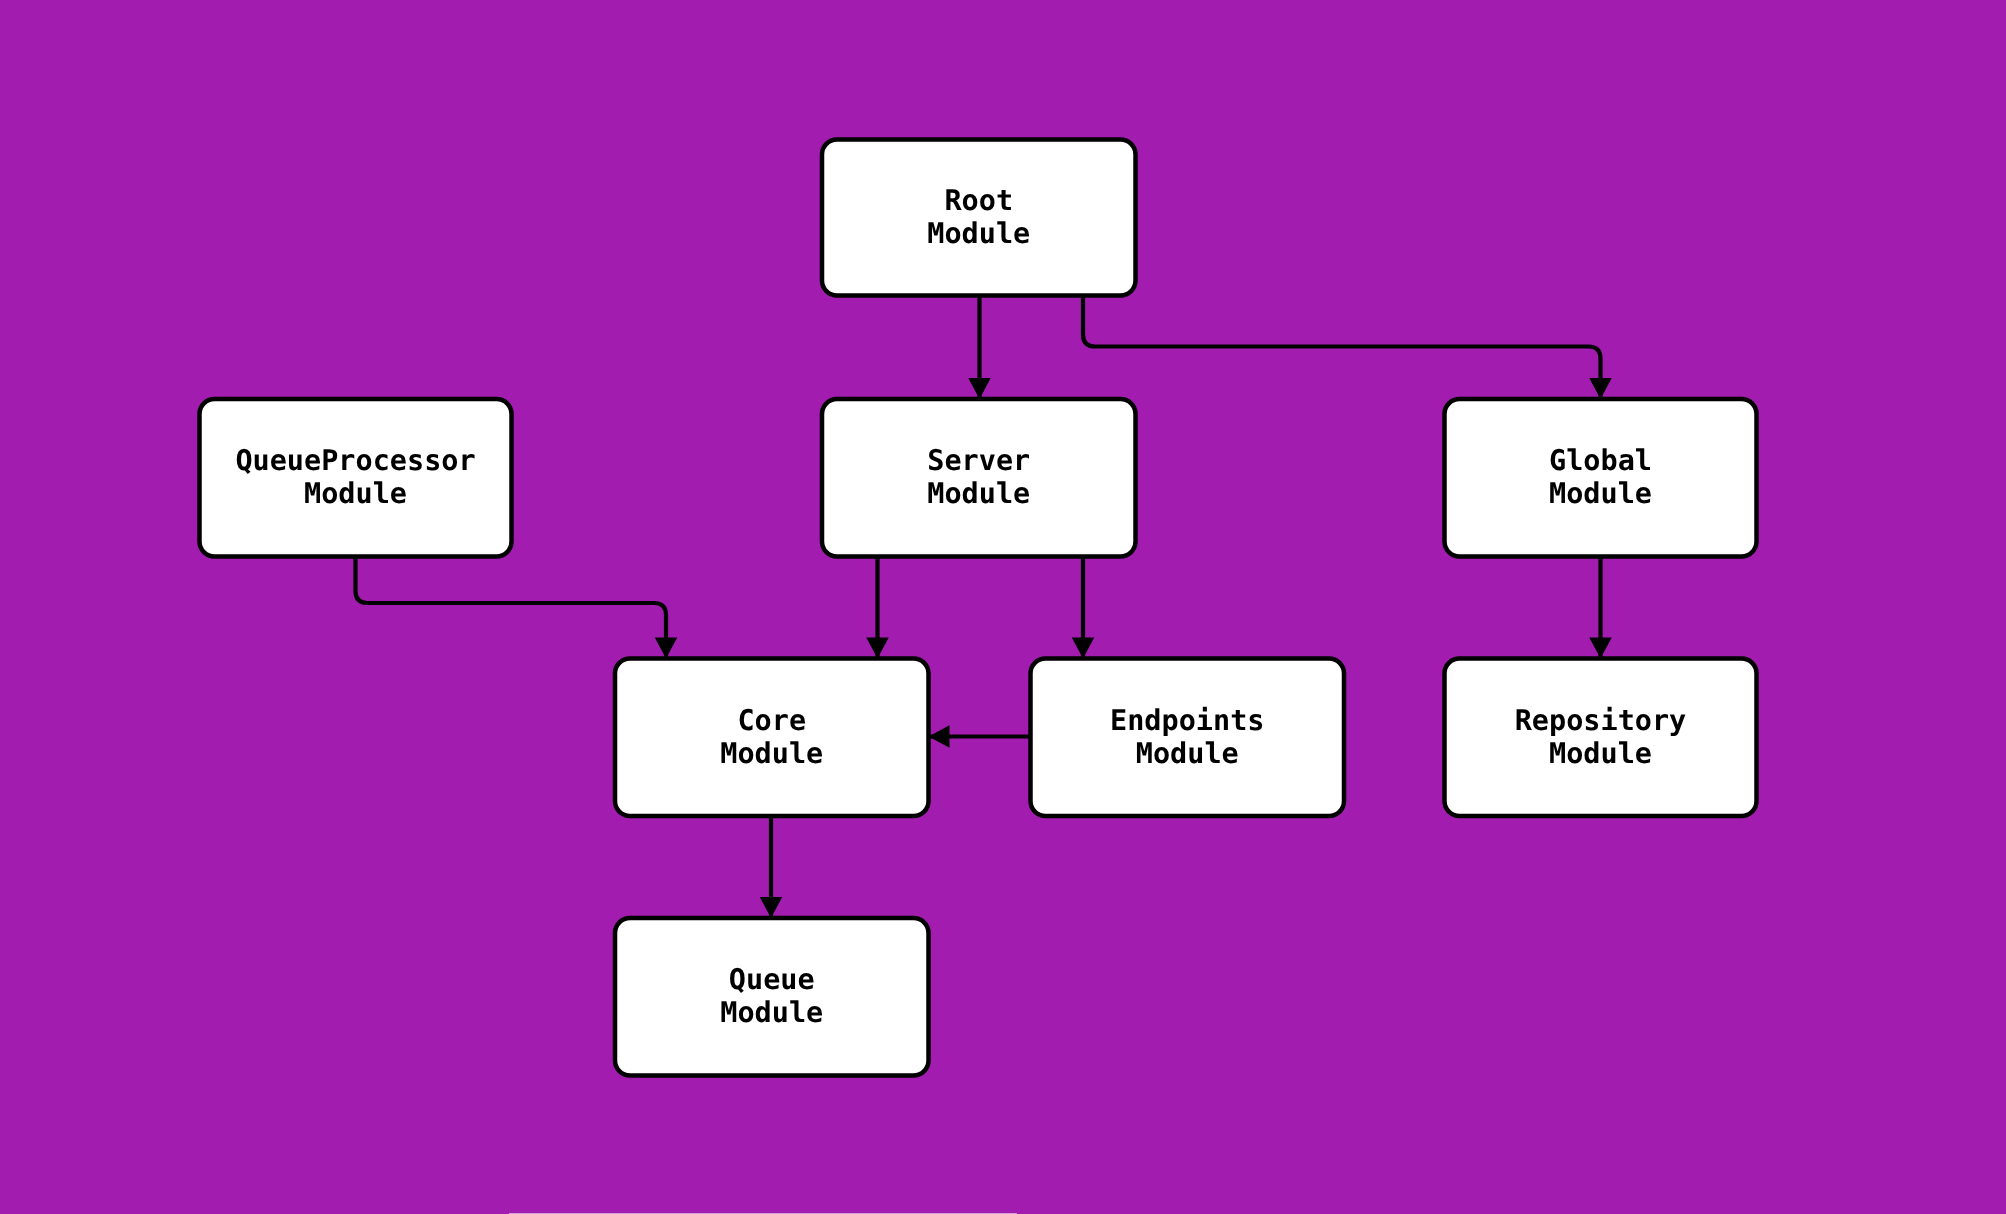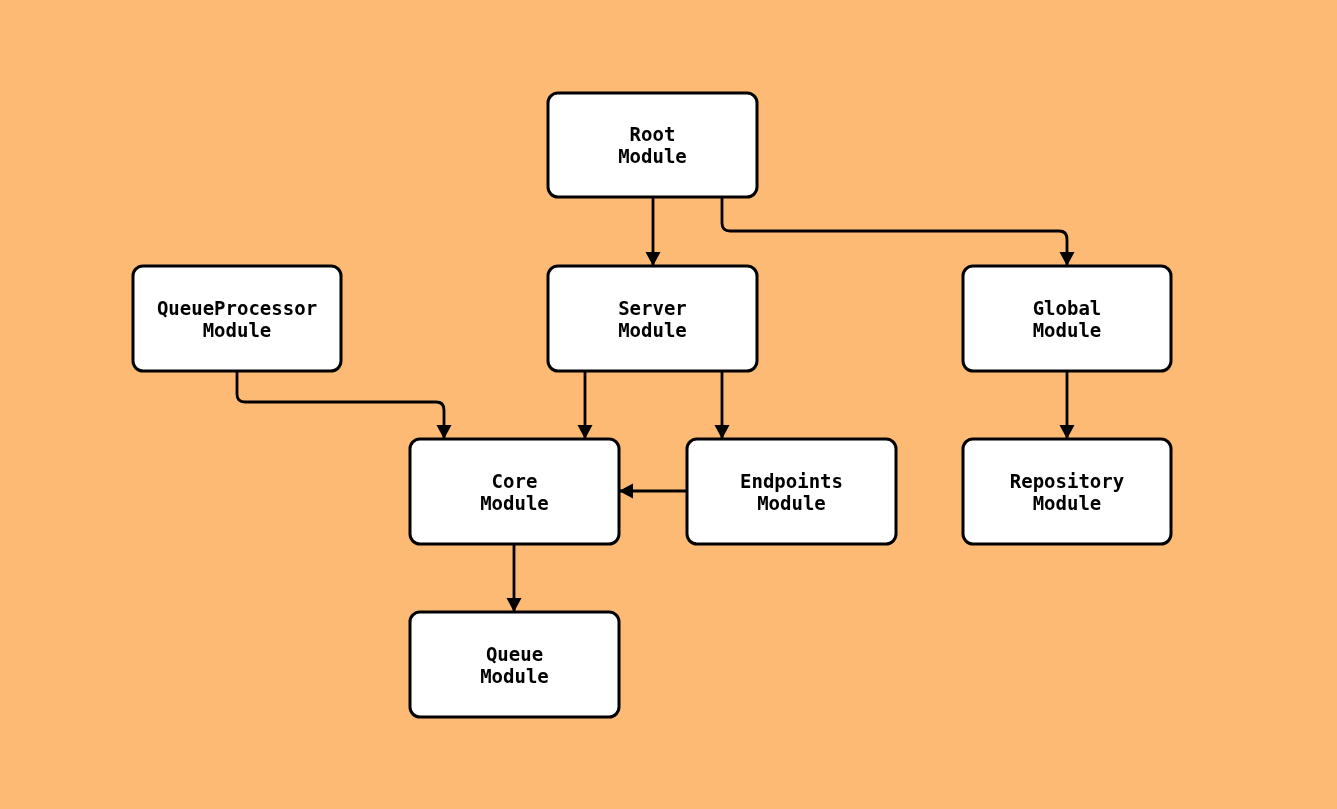--- a/index.html
+++ b/index.html
@@ -8,21 +8,21 @@
     background: #ffffff;
     width: 1337px;
     height: 809px;
     overflow: hidden;
     font-family: "DejaVu Sans Mono", "Liberation Mono", monospace;
   }
   #diagram-wrap {
     position: relative;
     width: 1337px;
     height: 809px;
-    background: #fdba74;
+    background: #a21caf;
   }
   svg { display: block; }
   .node-box {
     fill: #ffffff;
     stroke: #000000;
     stroke-width: 3;
   }
   .node-label {
     font-family: "DejaVu Sans Mono", "Liberation Mono", monospace;
     font-weight: bold;

